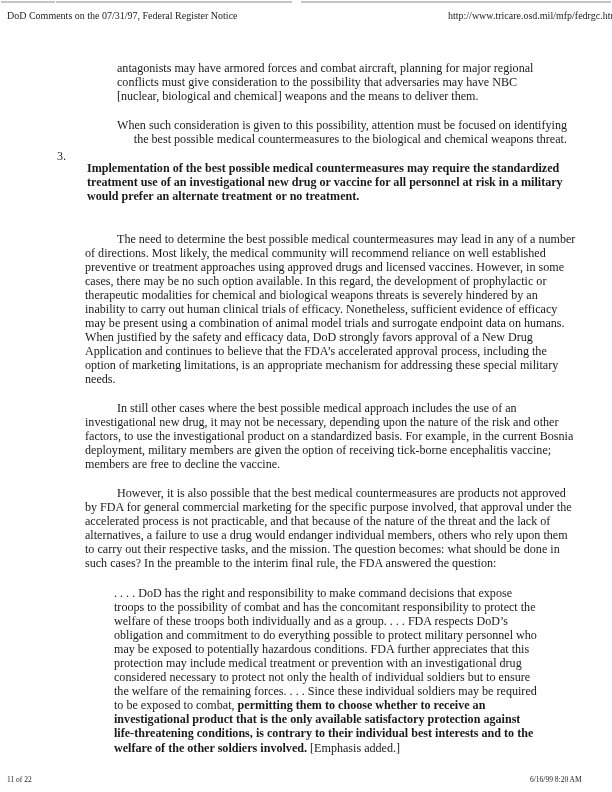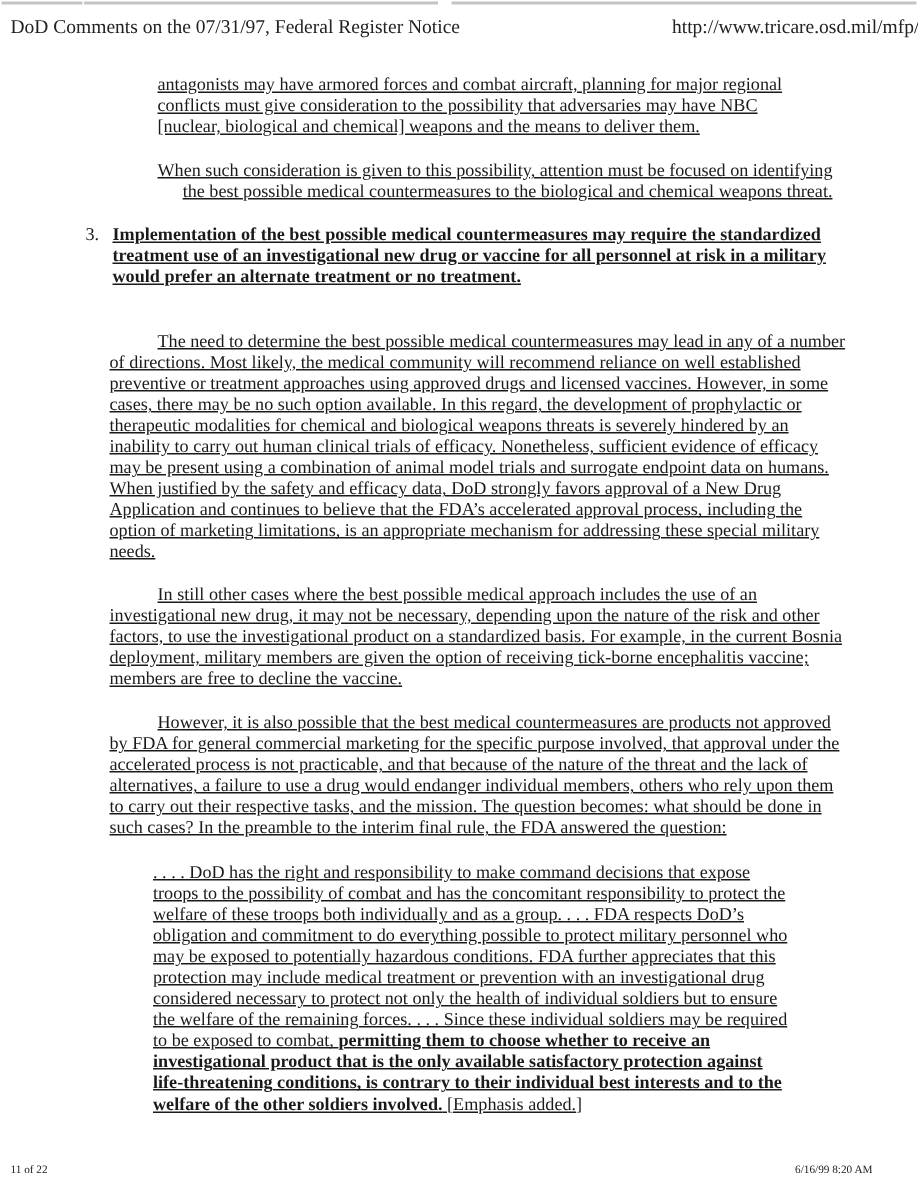--- a/index.html
+++ b/index.html
@@ -5,30 +5,30 @@
   html, body { margin: 0; padding: 0; background: #ffffff; }
   body {
     width: 612px; height: 792px; position: relative; overflow: hidden;
     font-family: "Liberation Serif", "DejaVu Serif", serif;
     color: #1a1a1a;
   }
   .topline {
     position: absolute; top: 1px; height: 2px; background: #c4c4c4;
   }
   .hdr {
-    position: absolute; top: 10px; font-size: 13px; color: #222;
+    position: absolute; top: 10px; font-size: 10px; color: #222;
     white-space: nowrap;
   }
   .ftr {
     position: absolute; top: 775px; font-size: 7.5px; color: #222;
     white-space: nowrap;
   }
   .p {
     position: absolute; font-size: 12.1px; line-height: 14.05px;
-    margin: 0; white-space: nowrap; text-decoration: underline;
+    margin: 12px; white-space: nowrap;
   }
   .line { display: block; }
   .b { font-weight: bold; }
   .num { position: absolute; font-size: 12.1px; line-height: 14.05px; }
 </style>
 </head>
 <body>
 
 <div class="topline" style="left:1px;width:54px;"></div>
 <div class="topline" style="left:56px;width:236px;"></div>

